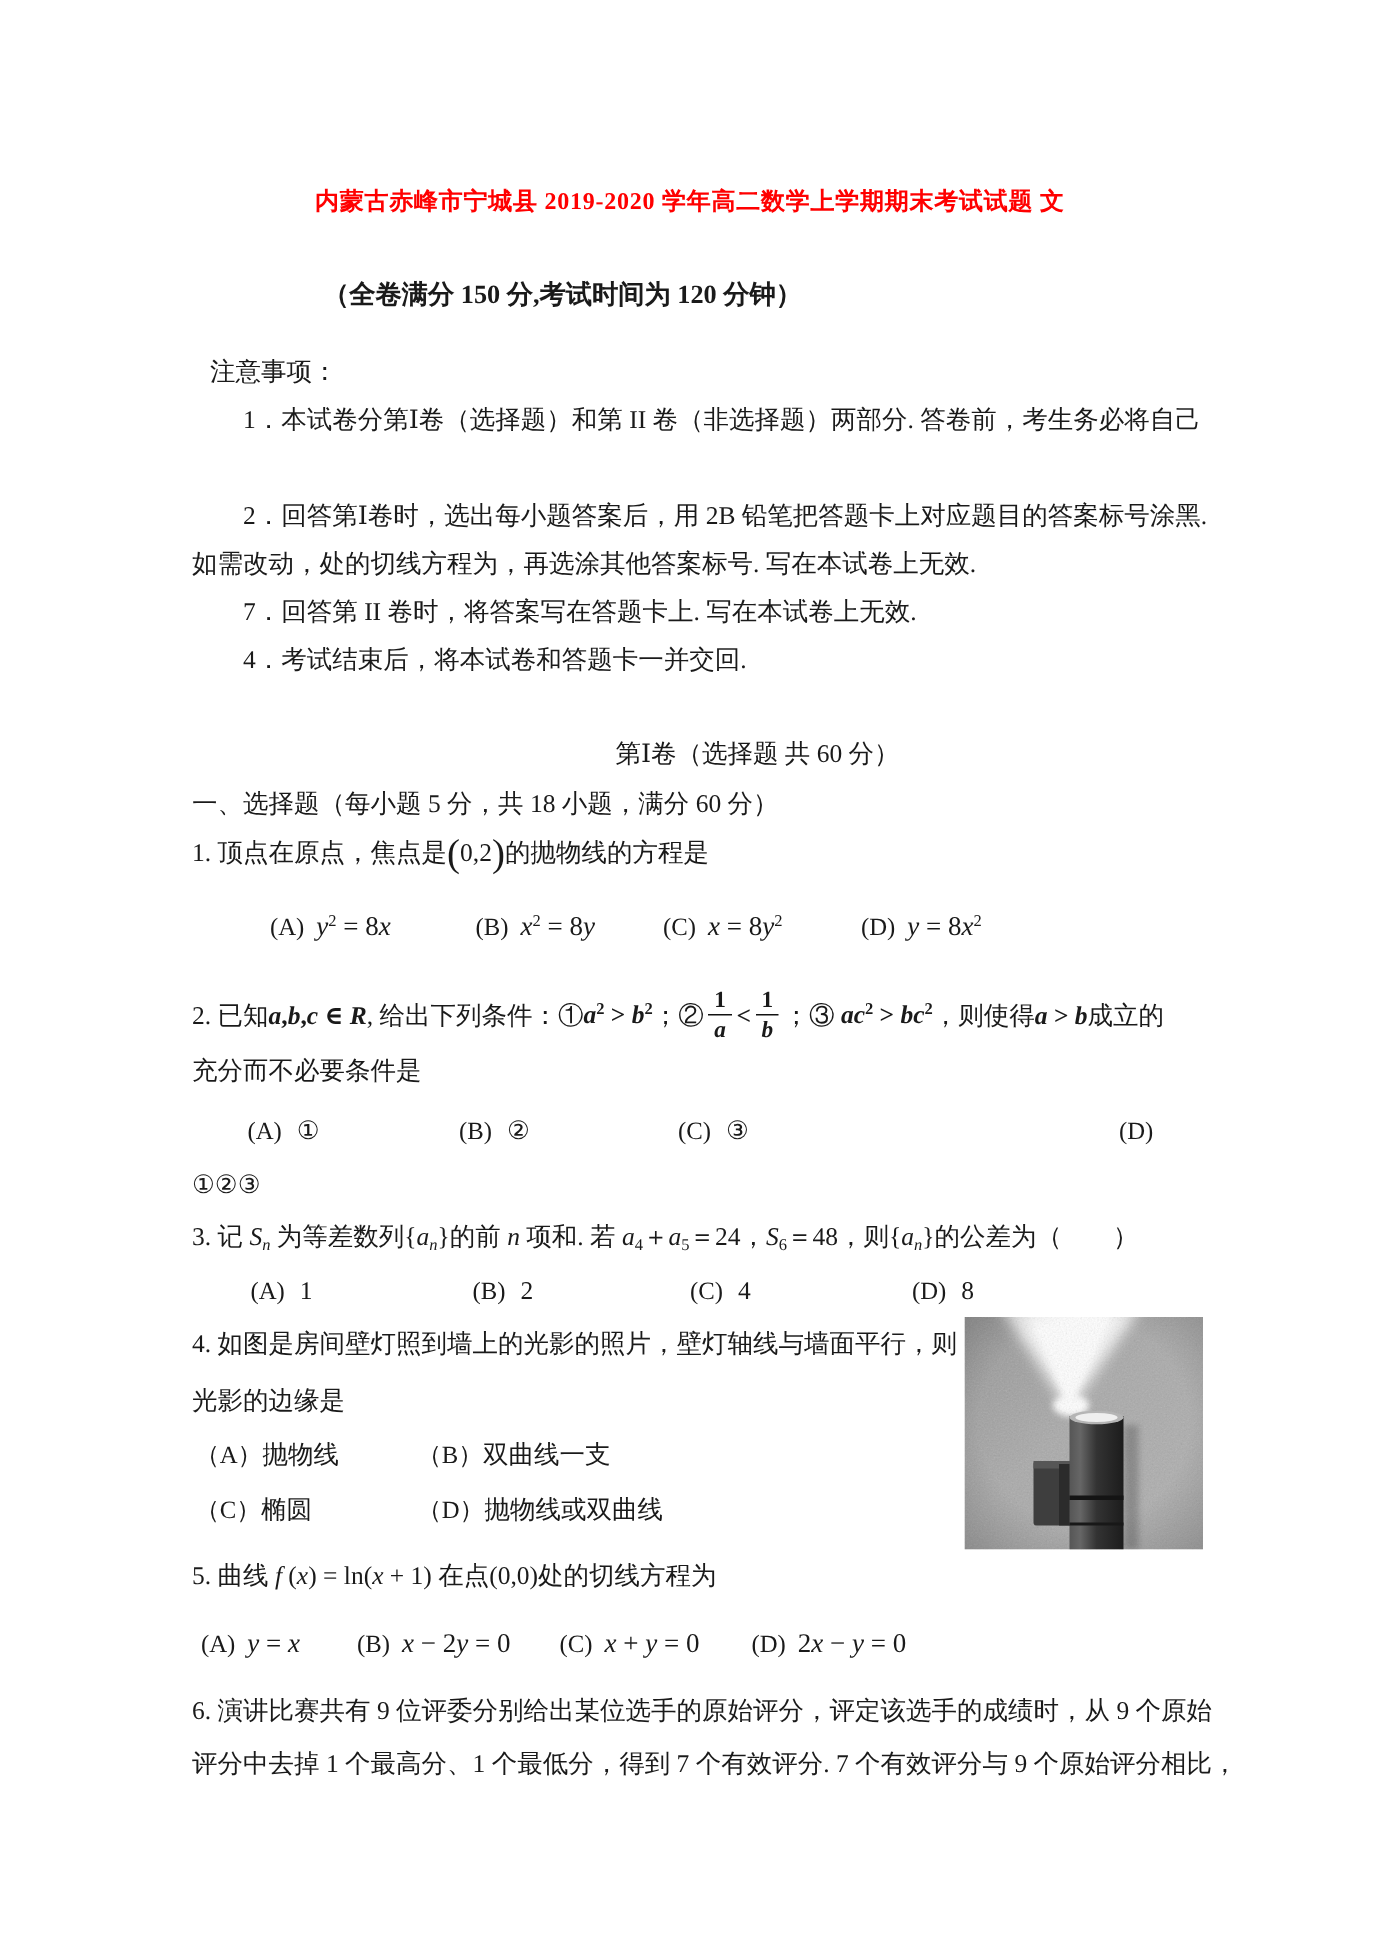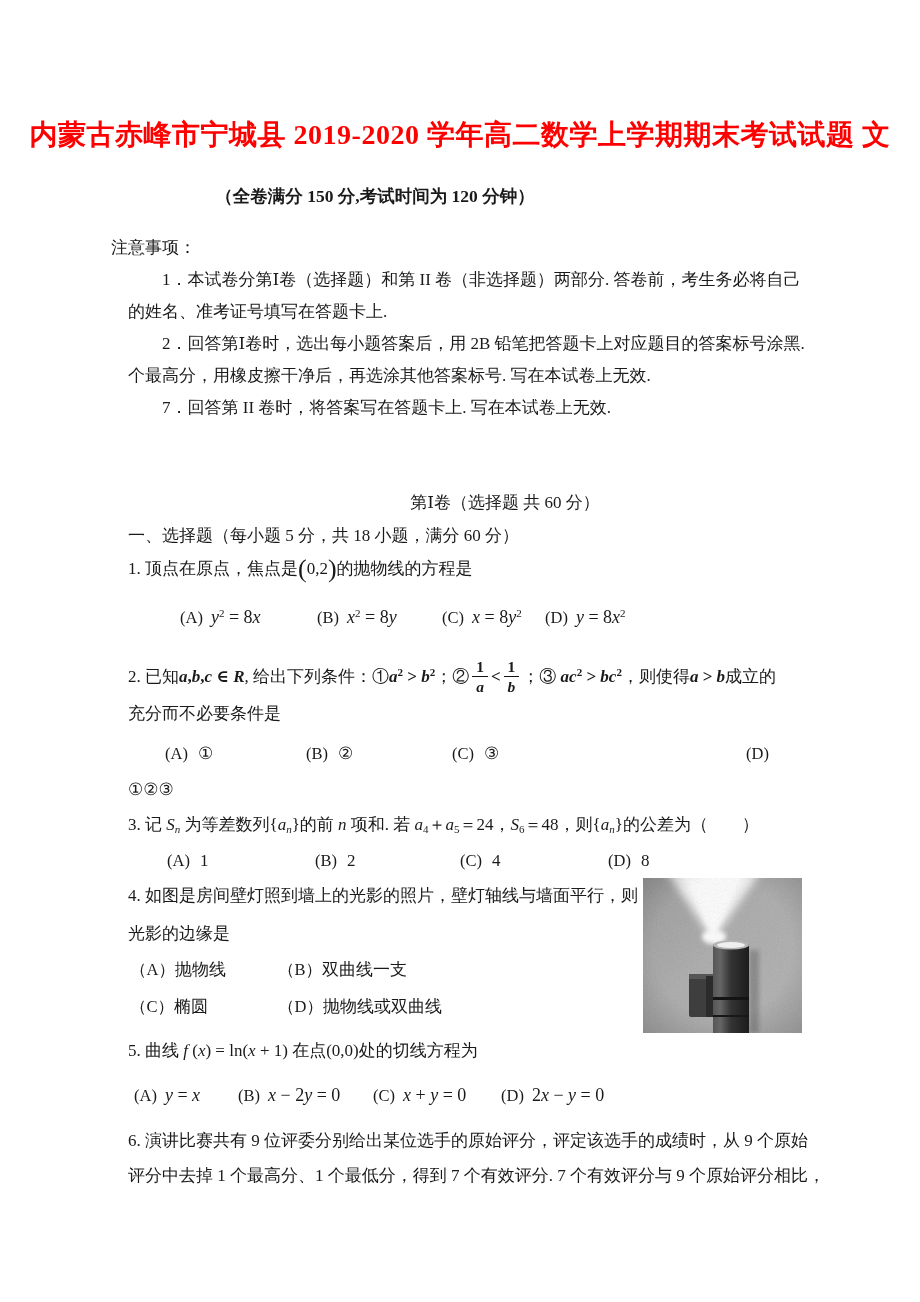--- a/index.html
+++ b/index.html
@@ -5,21 +5,21 @@
   html,body{margin:0;padding:0;background:#ffffff;}
   .page{
     position:relative;width:920px;height:1302px;background:#ffffff;
     font-family:"Liberation Serif","DejaVu Serif",serif;color:#1a1a1a;
     overflow:hidden;
   }
   .abs{position:absolute;}
   .ln{font-size:17px;line-height:24px;white-space:nowrap;}
   .title{
     left:0;width:920px;text-align:center;
-    font-size:28px;line-height:30px;font-weight:bold;color:#ff0000;
+    font-size:16px;line-height:30px;font-weight:bold;color:#ff0000;
     white-space:nowrap;letter-spacing:0.5px;
   }
   .subtitle{
     left:0;width:750px;text-align:center;
     font-size:17.5px;line-height:24px;font-weight:bold;white-space:nowrap;
   }
   .centerln{left:0;width:920px;text-align:center;}
   .row{position:absolute;left:0;width:920px;height:30px;}
   .opt{position:absolute;top:0;white-space:nowrap;font-size:17px;line-height:26px;}
   .opt .olabel{font-size:16.5px;}
@@ -41,36 +41,36 @@
   .figure svg{display:block;}
 </style>
 </head>
 <body>
 
 <div class="page">
 
   <div class="abs title" style="top:120px;">内蒙古赤峰市宁城县 2019-2020 学年高二数学上学期期末考试试题 文</div>
   <div class="abs subtitle" style="top:184px;">（全卷满分 150 分,考试时间为 120 分钟）</div>
 
-  <div class="abs ln" style="top:236px;left:111px;text-align:right;">注意事项：</div>
+  <div class="abs ln" style="top:236px;left:140px;text-align:right;">注意事项：</div>
   <div class="abs ln" style="top:268px;left:162px;">1．本试卷分第Ⅰ卷（选择题）和第 II 卷（非选择题）两部分. 答卷前，考生务必将自己</div>
-  <div class="abs ln" style="top:300px;left:128px;">的姓名、准考证号填写在答题卡上.</div>
   <div class="abs ln" style="top:332px;left:162px;">2．回答第Ⅰ卷时，选出每小题答案后，用 2B 铅笔把答题卡上对应题目的答案标号涂黑.</div>
-  <div class="abs ln" style="top:364px;left:128px;">个最高分，用橡皮擦干净后，再选涂其他答案标号. 写在本试卷上无效.</div>
+  <div class="abs ln" style="top:364px;left:128px;">如需改动，处的切线方程为，再选涂其他答案标号. 写在本试卷上无效.</div>
   <div class="abs ln" style="top:396px;left:162px;">7．回答第 II 卷时，将答案写在答题卡上. 写在本试卷上无效.</div>
+  <div class="abs ln" style="top:428px;left:162px;">4．考试结束后，将本试卷和答题卡一并交回.</div>
 
   <div class="abs ln centerln" style="top:491px;margin-left:45px;">第Ⅰ卷（选择题 共 60 分）</div>
   <div class="abs ln" style="top:524px;left:128px;">一、选择题（每小题 5 分，共 18 小题，满分 60 分）</div>
 
   <div class="abs mathln" style="top:556px;left:128px;">1. 顶点在原点，焦点是<span class="bp">(</span>0,2<span class="bp">)</span>的抛物线的方程是</div>
   <div class="row" style="top:604px;">
     <span class="opt" style="left:180px;"><span class="olabel">(A)</span><span class="ocontent"><i>y</i><sup>2</sup> = 8<i>x</i></span></span>
     <span class="opt" style="left:317px;"><span class="olabel">(B)</span><span class="ocontent"><i>x</i><sup>2</sup> = 8<i>y</i></span></span>
     <span class="opt" style="left:442px;"><span class="olabel">(C)</span><span class="ocontent"><i>x</i> = 8<i>y</i><sup>2</sup></span></span>
-    <span class="opt" style="left:545px;"><span class="olabel">(D)</span><span class="ocontent"><i>y</i> = 8<i>x</i><sup>2</sup></span></span>
+    <span class="opt" style="left:574px;"><span class="olabel">(D)</span><span class="ocontent"><i>y</i> = 8<i>x</i><sup>2</sup></span></span>
   </div>
 
   <div class="abs mathln" style="top:660px;left:128px;">2. 已知<span class="bm"><i>a</i>,<i>b</i>,<i>c</i> ∈ <i>R</i></span>, 给出下列条件：①<span class="bm"><i>a</i><sup>2</sup> &gt; <i>b</i><sup>2</sup></span>；②<span class="frac"><span class="fn">1</span><span class="fd"><i>a</i></span></span><span class="bm">&lt;</span><span class="frac"><span class="fn">1</span><span class="fd"><i>b</i></span></span>；③ <span class="bm"><i>ac</i><sup>2</sup> &gt; <i>bc</i><sup>2</sup></span>，则使得<span class="bm"><i>a</i> &gt; <i>b</i></span>成立的</div>
   <div class="abs ln" style="top:702px;left:128px;">充分而不必要条件是</div>
   <div class="row" style="top:741px;">
     <span class="opt" style="left:165px;"><span class="olabel">(A)</span><span class="ocontent plain">①</span></span>
     <span class="opt" style="left:306px;"><span class="olabel">(B)</span><span class="ocontent plain">②</span></span>
     <span class="opt" style="left:452px;"><span class="olabel">(C)</span><span class="ocontent plain">③</span></span>
     <span class="opt" style="left:746px;"><span class="olabel">(D)</span></span>
   </div>

